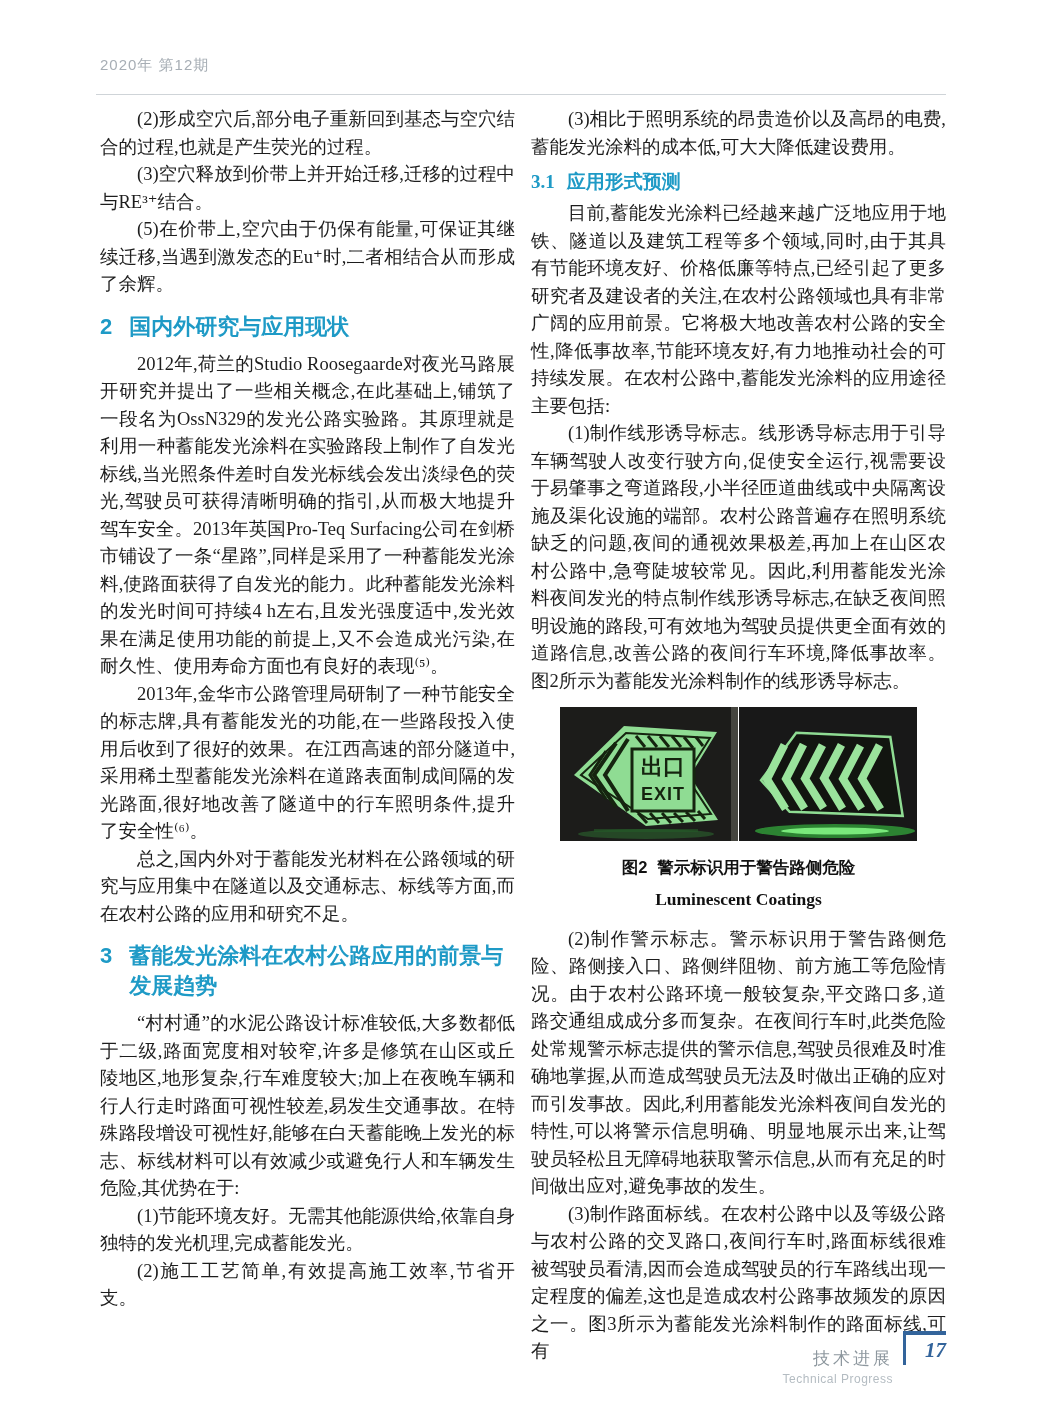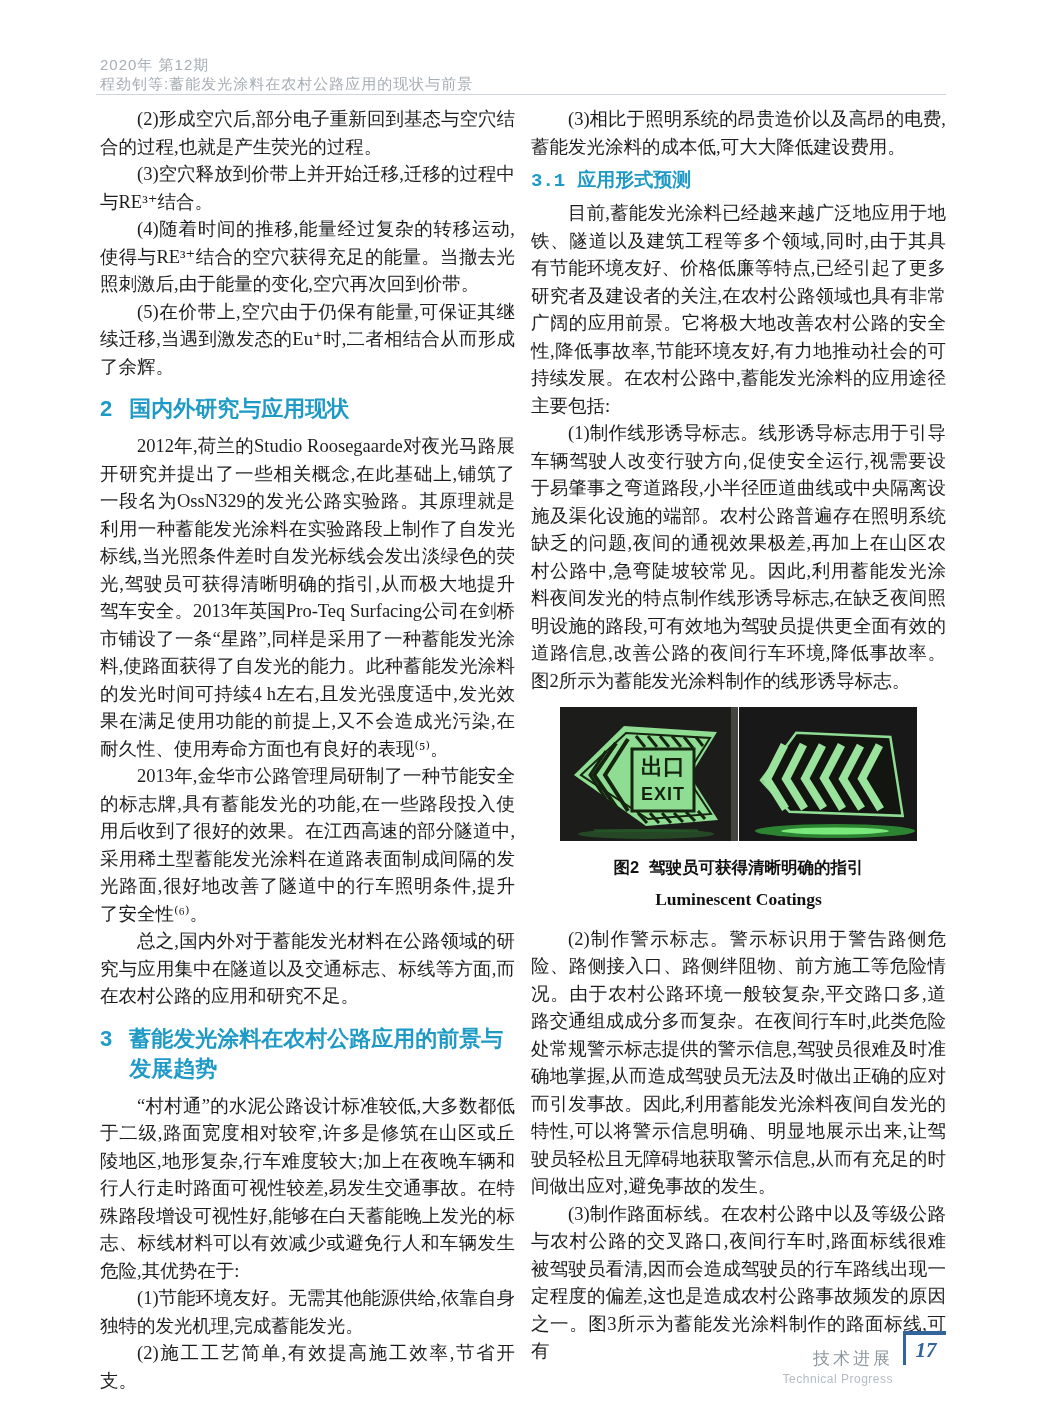--- a/index.html
+++ b/index.html
@@ -8,58 +8,56 @@
   .header{position:absolute;top:56px;left:100px;right:96px;display:flex;
           justify-content:space-between;font-family:"Liberation Sans",sans-serif;
           font-size:15px;color:#a7aeb5;letter-spacing:1px;flex-direction:column;}
   .header-rule{position:absolute;top:94px;left:96px;right:96px;border-top:1px solid #cfd4d8;}
   .columns{position:absolute;top:106px;left:100px;width:846px;display:flex;gap:16px;}
   .col{width:415px;font-size:18.5px;line-height:27.5px;text-align:justify;}
   .col p{margin:0;text-indent:2em;}
   .h2{color:#1e9ac6;font-family:"Liberation Sans",sans-serif;font-weight:bold;
       font-size:22px;line-height:30px;margin:13px 0 9px;display:flex;text-align:left;}
   .h2 .num{flex:none;margin-right:17px;}
-  .h3{color:#1e9ac6;font-family:Liberation Mono, monospace;font-weight:bold;
+  .h3{color:#1e9ac6;font-family:Liberation Serif, serif;font-weight:bold;
       font-size:19px;line-height:27px;margin:7px 0 5px;display:flex;text-align:right;}
   .h3 .num{flex:none;margin-right:12px;}
   .figure{margin:12px 0 14px;}
   .photos{display:flex;gap:1px;justify-content:center;}
   .photos svg{display:block;}
   .cap-zh{font-family:"Liberation Sans",sans-serif;font-weight:bold;font-size:16.5px;
           text-align:center;margin-top:13px;color:#111;}
   .cap-zh .cap-label{margin-right:10px;}
   .cap-en{font-weight:bold;font-size:17.5px;line-height:26px;text-align:center;
           margin-top:4px;color:#111;}
   .footer{position:absolute;right:96px;bottom:28px;display:flex;align-items:flex-start;}
   .footer-labels{text-align:right;margin-right:10px;margin-top:16px;
                  font-family:"Liberation Sans",sans-serif;}
   .f-zh{font-size:17px;color:#8d979e;letter-spacing:3px;}
   .f-en{font-size:12px;color:#b4bcc2;margin-top:2px;letter-spacing:0.5px;}
   .pagebox{border-top:4px solid #33649b;display:flex;}
   .vbar{width:3px;height:30px;background:#33649b;}
-  .pnum{width:40px;text-align:center;font-family:"Liberation Serif",serif;
+  .pnum{width:40px;text-align:right;font-family:"Liberation Serif",serif;
         font-style:italic;font-weight:bold;font-size:21px;color:#33649b;padding-top:3px;}
 </style>
 </head>
 <body>
 
 <div class="page">
 
   <div class="header">
     <span>2020年 第12期</span>
-    <span>程劲钊等:蓄能发光涂料在农村公路应用的现状与前景</span>
   </div>
   <div class="header-rule"></div>
 
   <div class="columns">
 
     <div class="col">
       <p>(2)形成空穴后,部分电子重新回到基态与空穴结合的过程,也就是产生荧光的过程。</p>
       <p>(3)空穴释放到价带上并开始迁移,迁移的过程中与RE³⁺结合。</p>
-      <p>(4)随着时间的推移,能量经过复杂的转移运动,使得与RE³⁺结合的空穴获得充足的能量。当撤去光照刺激后,由于能量的变化,空穴再次回到价带。</p>
       <p>(5)在价带上,空穴由于仍保有能量,可保证其继续迁移,当遇到激发态的Eu⁺时,二者相结合从而形成了余辉。</p>
 
       <div class="h2">
         <span class="num">2</span>
         <span>国内外研究与应用现状</span>
       </div>
 
       <p>2012年,荷兰的Studio Roosegaarde对夜光马路展开研究并提出了一些相关概念,在此基础上,铺筑了一段名为OssN329的发光公路实验路。其原理就是利用一种蓄能发光涂料在实验路段上制作了自发光标线,当光照条件差时自发光标线会发出淡绿色的荧光,驾驶员可获得清晰明确的指引,从而极大地提升驾车安全。2013年英国Pro-Teq Surfacing公司在剑桥市铺设了一条“星路”,同样是采用了一种蓄能发光涂料,使路面获得了自发光的能力。此种蓄能发光涂料的发光时间可持续4 h左右,且发光强度适中,发光效果在满足使用功能的前提上,又不会造成光污染,在耐久性、使用寿命方面也有良好的表现⁽⁵⁾。</p>
       <p>2013年,金华市公路管理局研制了一种节能安全的标志牌,具有蓄能发光的功能,在一些路段投入使用后收到了很好的效果。在江西高速的部分隧道中,采用稀土型蓄能发光涂料在道路表面制成间隔的发光路面,很好地改善了隧道中的行车照明条件,提升了安全性⁽⁶⁾。</p>
       <p>总之,国内外对于蓄能发光材料在公路领域的研究与应用集中在隧道以及交通标志、标线等方面,而在农村公路的应用和研究不足。</p>
@@ -129,21 +127,21 @@
                 <path d="M84,38 L66,71 L84,101"></path>
                 <path d="M103,38 L85,71 L103,102"></path>
                 <path d="M122,39 L104,72 L122,102"></path>
                 <path d="M141,39 L123,72 L141,103"></path>
               </g>
             </g>
           </svg>
         </div>
 
         <div class="cap-zh">
-          <span class="cap-label">图2</span><span>驾驶员可获得清晰明确的指引</span>
+          <span class="cap-label">图2</span><span>警示标识用于警告路侧危险</span>
         </div>
         <div class="cap-en">
           <div>Luminescent Coatings</div>
         </div>
       </div>
 
       <p>(2)制作警示标志。警示标识用于警告路侧危险、路侧接入口、路侧绊阻物、前方施工等危险情况。由于农村公路环境一般较复杂,平交路口多,道路交通组成成分多而复杂。在夜间行车时,此类危险处常规警示标志提供的警示信息,驾驶员很难及时准确地掌握,从而造成驾驶员无法及时做出正确的应对而引发事故。因此,利用蓄能发光涂料夜间自发光的特性,可以将警示信息明确、明显地展示出来,让驾驶员轻松且无障碍地获取警示信息,从而有充足的时间做出应对,避免事故的发生。</p>
       <p>(3)制作路面标线。在农村公路中以及等级公路与农村公路的交叉路口,夜间行车时,路面标线很难被驾驶员看清,因而会造成驾驶员的行车路线出现一定程度的偏差,这也是造成农村公路事故频发的原因之一。图3所示为蓄能发光涂料制作的路面标线,可有</p>
     </div>
   </div>

